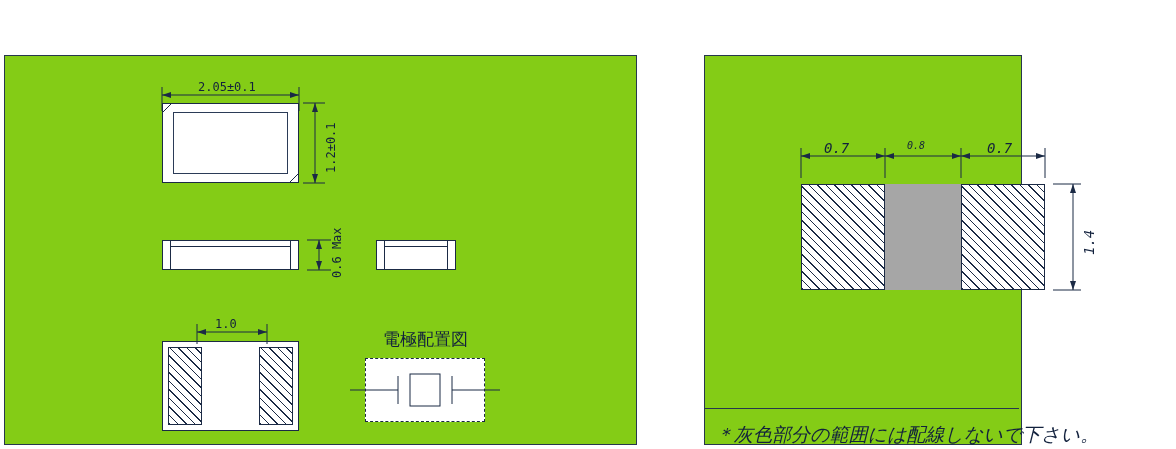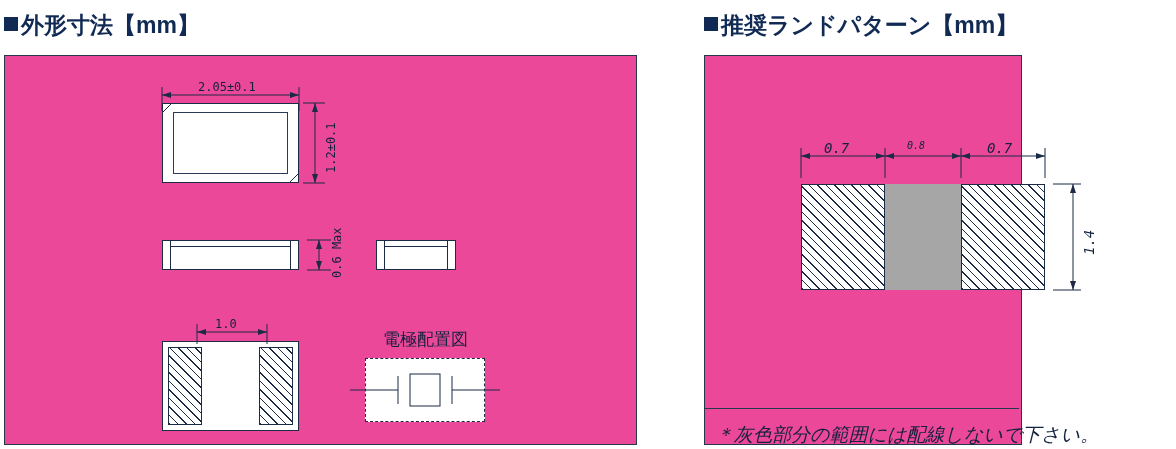--- a/index.html
+++ b/index.html
@@ -38,21 +38,21 @@
     width: 14px;
     height: 14px;
     background: #102a54;
     margin-right: 3px;
     vertical-align: 2px;
   }
 
   .frame {
     position: absolute;
     border: 1px solid #27374d;
-    background: #ec4899;
+    background: #84cc16;
   }
   #frame-left { left: 4px; top: 55px; width: 631px; height: 388px; }
   #frame-right { left: 4px; top: 55px; width: 316px; height: 388px; font-style: italic; }
 
   
   .ln {
     position: absolute;
     background: #1b2a45;
   }
   .hln { height: 1px; }
@@ -114,23 +114,20 @@
     color: #12213d;
     white-space: nowrap;
   }
   svg { position: absolute; overflow: visible; }
 </style>
 </head>
 <body>
 
 <div class="panel" id="panel-left">
 
-  <div class="panel-title">
-    <span class="sq"></span><span>外形寸法【mm】</span>
-  </div>
 
   <div class="frame" id="frame-left">
 
     <div class="rect-out" style="left:157px; top:47px; width:137px; height:80px;"></div>
     <div class="rect-out" style="left:168px; top:56px; width:115px; height:62px; border-color:#2b3b57;"></div>
     <svg style="left:157px; top:47px; width:137px; height:80px;">
       <line x1="0" y1="10" x2="10" y2="0" stroke="#1b2a45" stroke-width="1"></line>
       <line x1="137" y1="70" x2="127" y2="80" stroke="#1b2a45" stroke-width="1"></line>
     </svg>
 
@@ -192,23 +189,20 @@
       <line x1="48" y1="18" x2="48" y2="46" stroke="#1b2a45" stroke-width="1"></line>
       <line x1="102" y1="18" x2="102" y2="46" stroke="#1b2a45" stroke-width="1"></line>
       <rect x="60" y="16" width="30" height="32" fill="none" stroke="#1b2a45" stroke-width="1"></rect>
     </svg>
 
   </div>
 </div>
 
 <div class="panel" id="panel-right">
 
-  <div class="panel-title">
-    <span class="sq"></span><span>推奨ランドパターン【mm】</span>
-  </div>
 
   <div class="frame" id="frame-right">
 
     <div class="hatch" style="left:96px; top:128px; width:84px; height:106px;"></div>
     <div class="gray" style="left:180px; top:128px; width:76px; height:106px;"></div>
     <div class="hatch" style="left:256px; top:128px; width:84px; height:106px;"></div>
 
     <svg style="left:90px; top:78px; width:260px; height:40px;">
 
       <line x1="6" y1="14" x2="6" y2="44" stroke="#1b2a45" stroke-width="1"></line>

